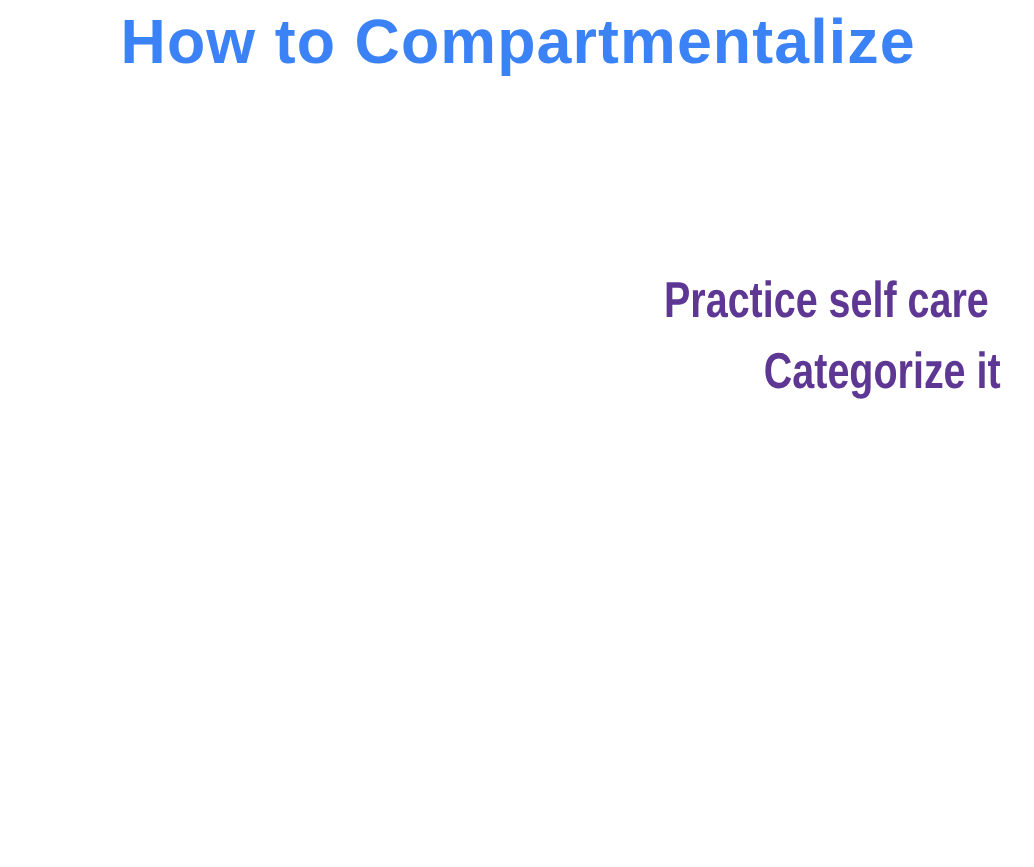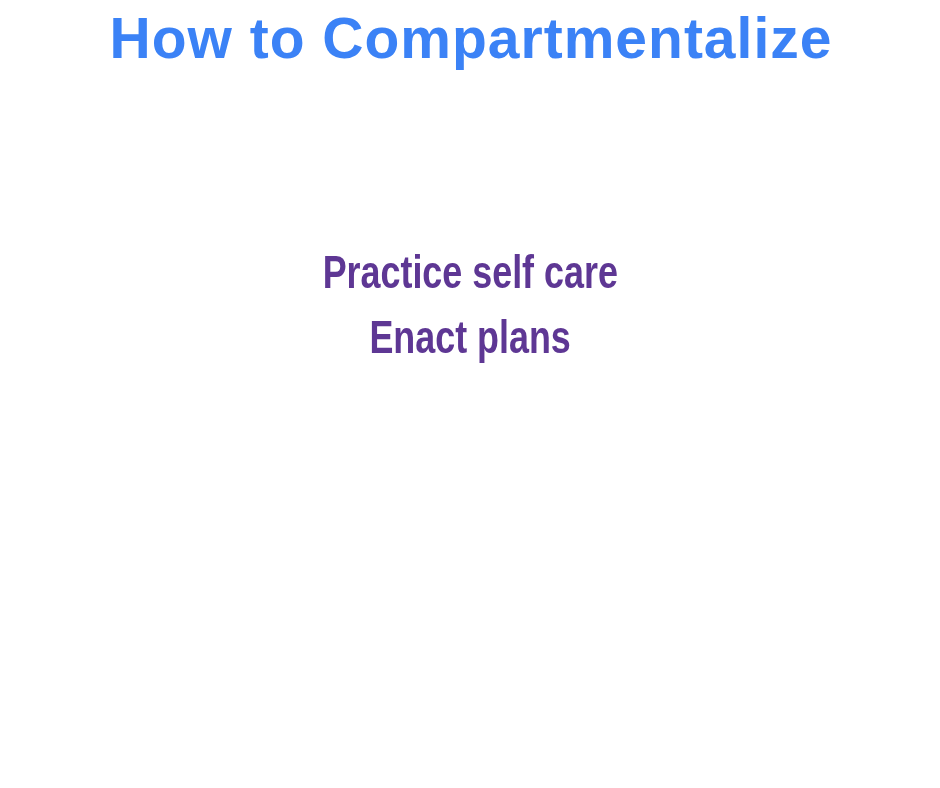--- a/index.html
+++ b/index.html
@@ -33,21 +33,21 @@
     position: absolute;
     top: 240px;
     left: 0;
     width: 940px;
     text-align: center;
   }
   .step-line {
     display: block;
     height: 65px;
     line-height: 65px;
-    text-align: center;
+    text-align: right;
     white-space: nowrap;
   }
   .step-line > span {
     display: inline-block;
     transform: scaleX(0.78);
     transform-origin: center;
     font-family: "Liberation Sans", "DejaVu Sans", sans-serif;
     font-weight: bold;
     font-size: 46px;
     color: #5e3794;
@@ -58,16 +58,16 @@
 <body>
 
 <div class="canvas">
   <h1 class="title">How to Compartmentalize</h1>
 
   <div class="steps">
     <div class="step-line">
       <span>Practice self care</span>
     </div>
     <div class="step-line">
-      <span>Enact plans</span>
+      <span>Categorize it</span>
     </div>
   </div>
 </div>
 
 </body></html>

